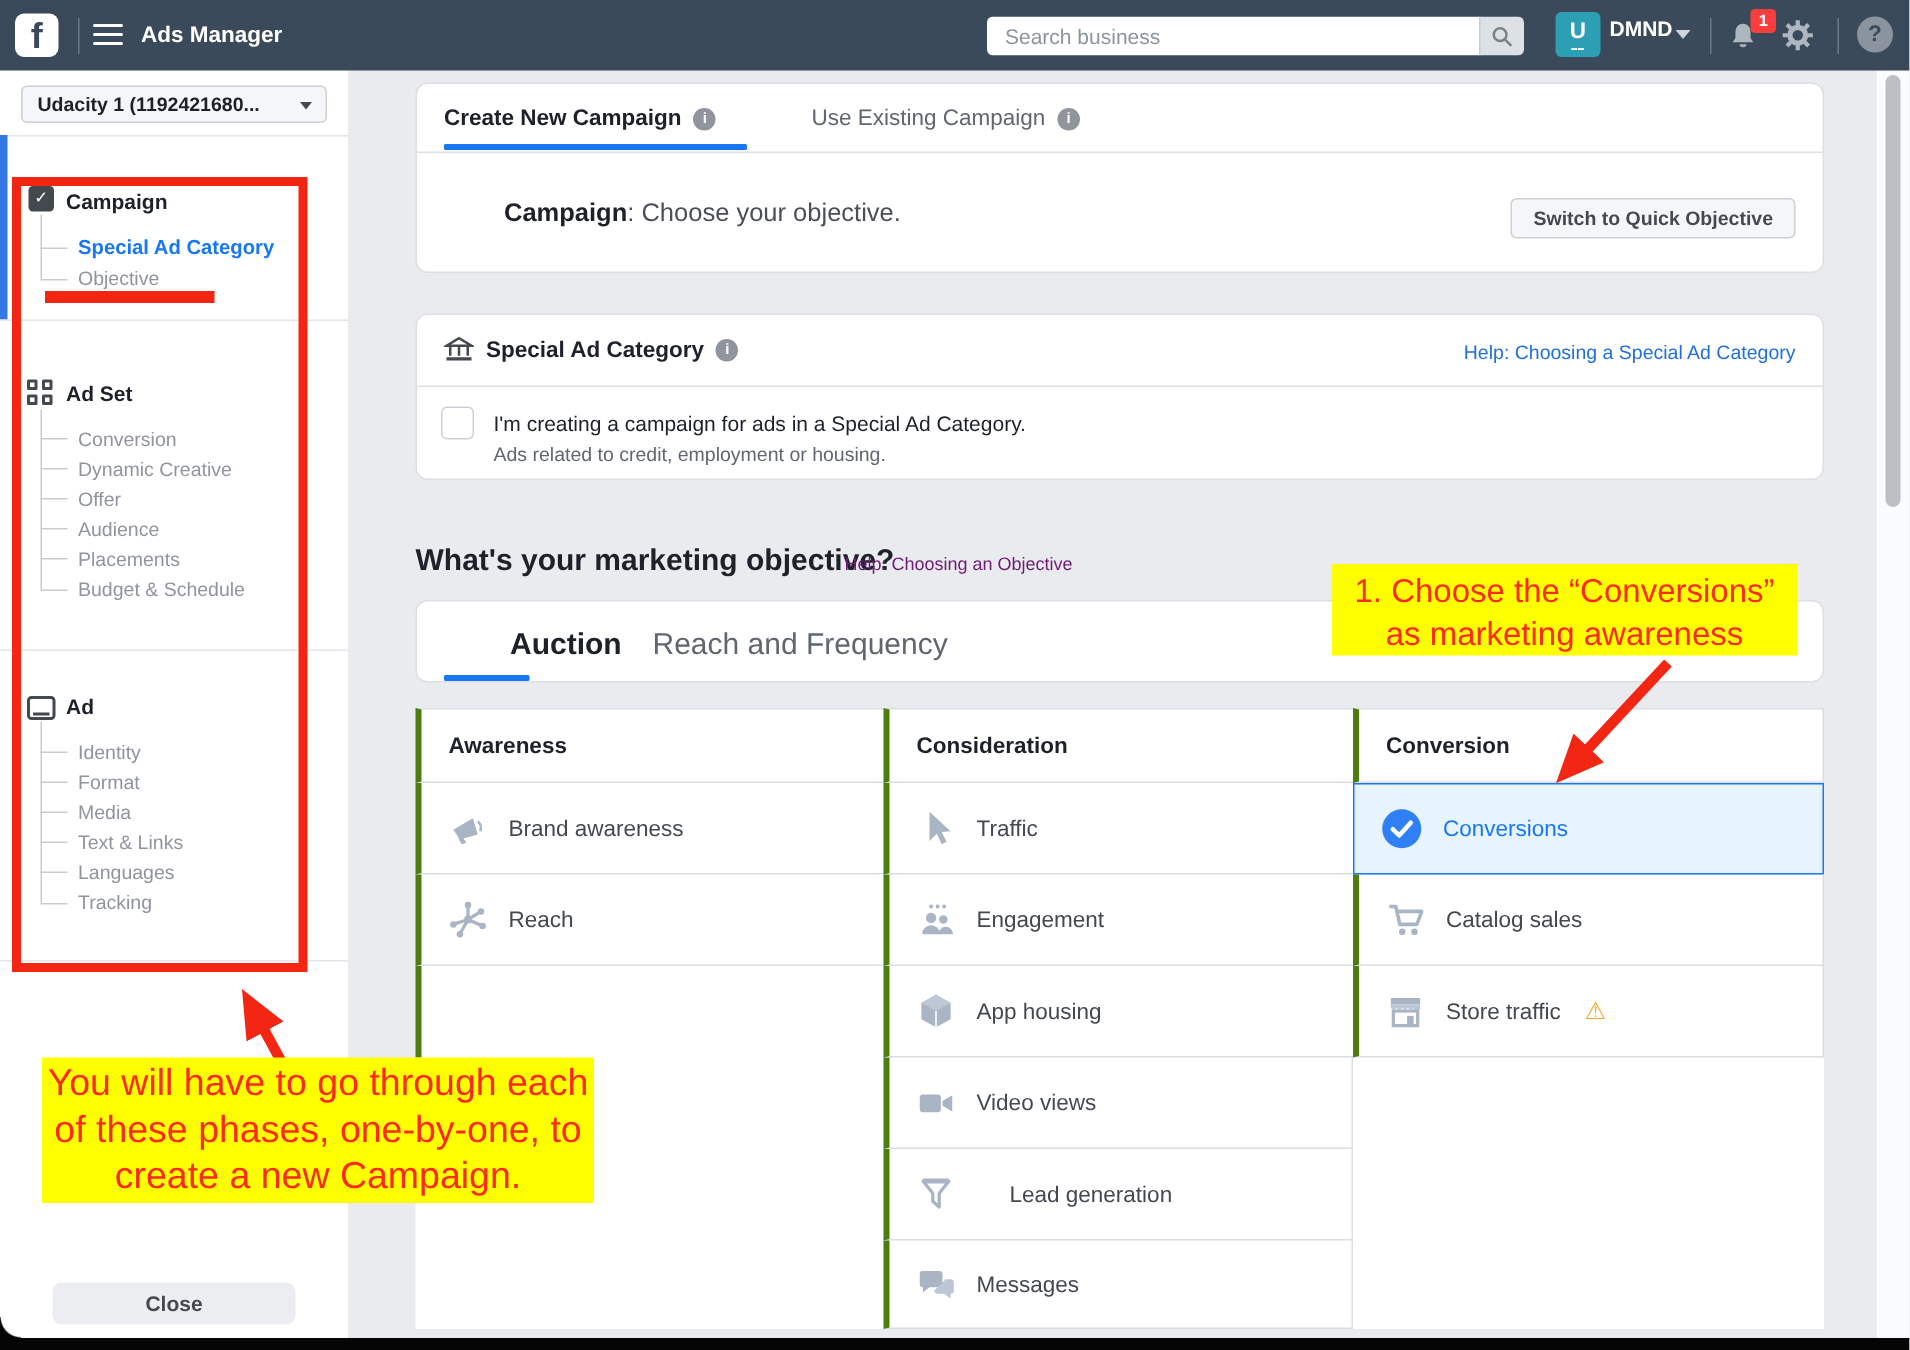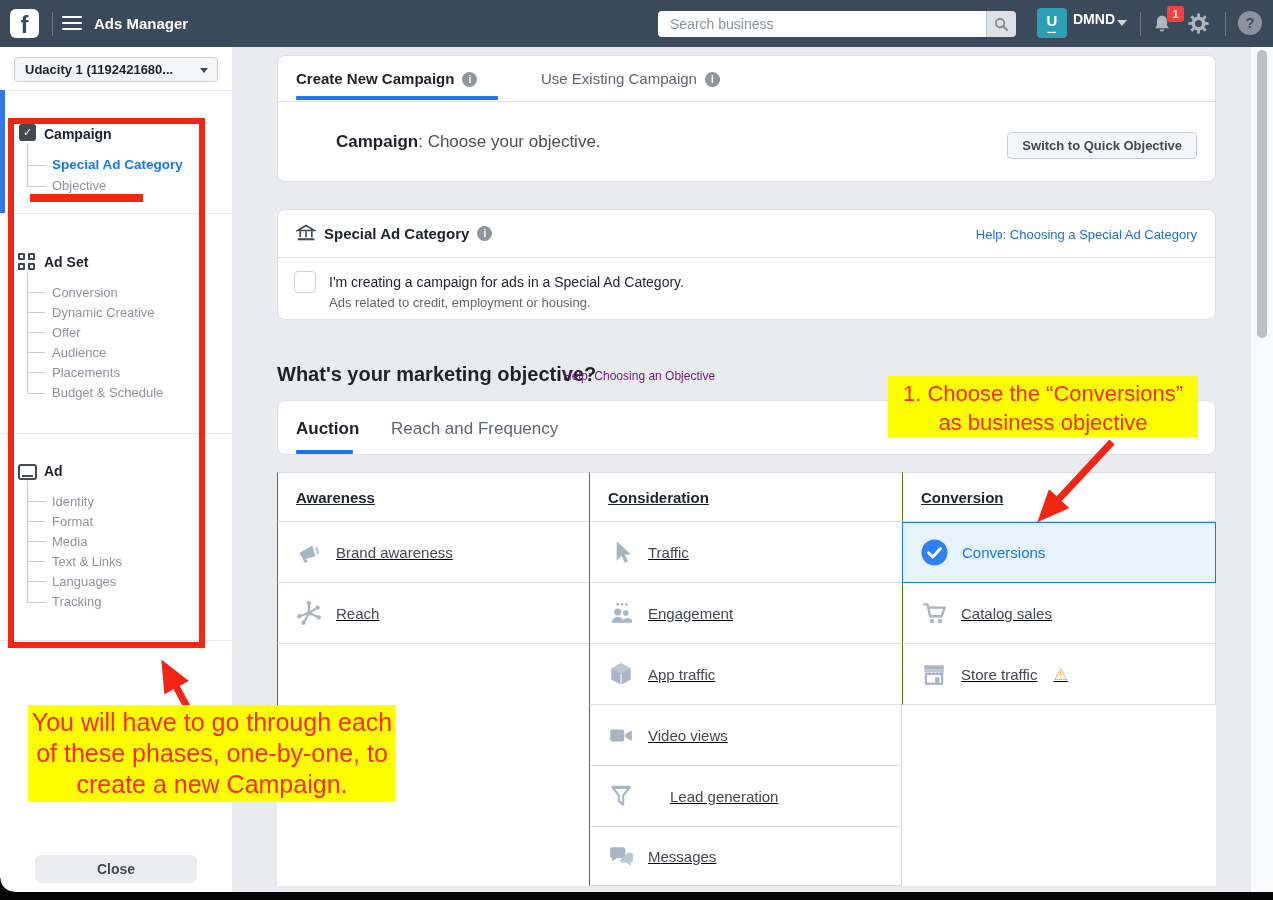--- a/index.html
+++ b/index.html
@@ -68,26 +68,26 @@
                 border-radius:4px; font-family:inherit; font-size:13px; font-weight:bold; color:#444950; cursor:pointer; }
   .card2 { left:277px; top:209px; width:939px; height:111px; }
   .sac-title { position:absolute; left:46px; top:15px; font-size:15px; font-weight:bold; color:#1d2129; display:flex; gap:8px; align-items:center; }
   .help-link { position:absolute; right:18px; top:17px; font-size:13px; color:#216fdb; cursor:pointer; white-space:nowrap; }
   .checkbox { position:absolute; left:16px; top:61px; width:22px; height:22px; background:#fff; border:1px solid #ccd0d5; border-radius:4px; cursor:pointer; }
   .cb-label { position:absolute; left:51px; top:64px; font-size:14px; color:#1d2129; }
   .cb-sub { position:absolute; left:51px; top:85px; font-size:13px; color:#606770; }
   .obj-q { position:absolute; left:277px; top:363px; font-size:20px; font-weight:bold; color:#1d2129; }
   .obj-help { position:absolute; left:563px; top:369px; font-size:12px; color:#701a75; cursor:pointer; }
   .card3 { left:277px; top:400px; width:939px; height:55px; }
-  .aucttab { position:absolute; top:18px; font-size:17px; cursor:pointer; }
+  .aucttab { position:absolute; top:18px; font-size:20px; cursor:pointer;margin-left:44px; }
 
   
   .tbl { position:absolute; left:277px; top:472px; width:939px; height:414px; background:#fff; }
   .cell { position:absolute; }
-  .b-t { border-top:1px solid #dadde1; } .b-l { border-left:1px solid #4d7c0f;text-decoration:underline; }
+  .b-t { border-top:1px solid #dadde1; } .b-l { border-left:4px solid #4d7c0f; }
   .b-r { border-right:1px solid #dadde1; } .b-b { border-bottom:1px solid #dadde1; }
   .th { font-size:15px; font-weight:bold; color:#1d2129; padding:16px 0 0 18px; }
   .obj-item { display:flex; align-items:center; padding-left:18px; gap:14px; cursor:pointer; }
   .obj-item .olbl { font-size:15px; color:#444950; }
   .obj-item.selected { background:#e7f3fd; border:1px solid #1877f2 !important; }
   .obj-item.selected .olbl { color:#1877f2; }
   .warn { color:#f7a825; font-size:16px; margin-left:2px; }
 
   
   .sb-track { position:absolute; left:1250px; top:47px; width:23px; height:845px; background:#fafbfc; border-left:1px solid #e6e8ea; }
@@ -339,21 +339,21 @@
     <span class="olbl">Catalog sales</span>
   </div>
 
   <div class="cell b-l" style="left:0; top:172px; width:312px; height:61px;"></div>
   <div class="cell obj-item b-l b-b" style="left:312px; top:172px; width:313px; height:61px;">
     <svg class="ic" width="26" height="26" viewBox="0 0 24 24">
       <path d="M12 2 L21 7 V17 L12 22 L3 17 V7 Z" fill="#a9b4c4"></path>
       <path d="M12 2 L21 7 L12 12 L3 7 Z" fill="#bcc6d4"></path>
       <path d="M12 12 V22" stroke="#fff" stroke-width="1"></path>
     </svg>
-    <span class="olbl">App traffic</span>
+    <span class="olbl">App housing</span>
   </div>
   <div class="cell obj-item b-l b-r b-b" style="left:625px; top:172px; width:314px; height:61px;">
     <svg class="ic" width="26" height="26" viewBox="0 0 24 24">
       <rect x="3" y="4" width="18" height="4" fill="#a9b4c4"></rect>
       <path d="M3 8 h18 v2 a2 2 0 0 1 -4 0 a2 2 0 0 1 -3.5 0 a2 2 0 0 1 -3.5 0 a2 2 0 0 1 -3.5 0 a2 2 0 0 1 -3.5 0 Z" fill="#bcc6d4"></path>
       <rect x="4.5" y="12" width="15" height="9" fill="none" stroke="#a9b4c4" stroke-width="2"></rect>
       <rect x="13" y="15" width="4" height="6" fill="#a9b4c4"></rect>
     </svg>
     <span class="olbl">Store traffic</span>
     <span class="warn">⚠</span>
@@ -391,21 +391,21 @@
 <div class="red-underline"></div>
 
 <div class="note note1">
   <div>You will have to go through each</div>
   <div>of these phases, one-by-one, to</div>
   <div>create a new Campaign.</div>
 </div>
 
 <div class="note note2">
   <div>1. Choose the “Conversions”</div>
-  <div>as business objective</div>
+  <div>as marketing awareness</div>
 </div>
 
 <svg class="arrows">
   <defs>
     <marker id="ah" markerWidth="4.6" markerHeight="4" refX="3.2" refY="2" orient="auto">
       <path d="M0,0 L4.6,2 L0,4 Z" fill="#f22613"></path>
     </marker>
   </defs>
   <line x1="191" y1="714" x2="166" y2="668" stroke="#f22613" stroke-width="7" marker-end="url(#ah)"></line>
   <line x1="1112" y1="442" x2="1044" y2="515" stroke="#f22613" stroke-width="7" marker-end="url(#ah)"></line>

